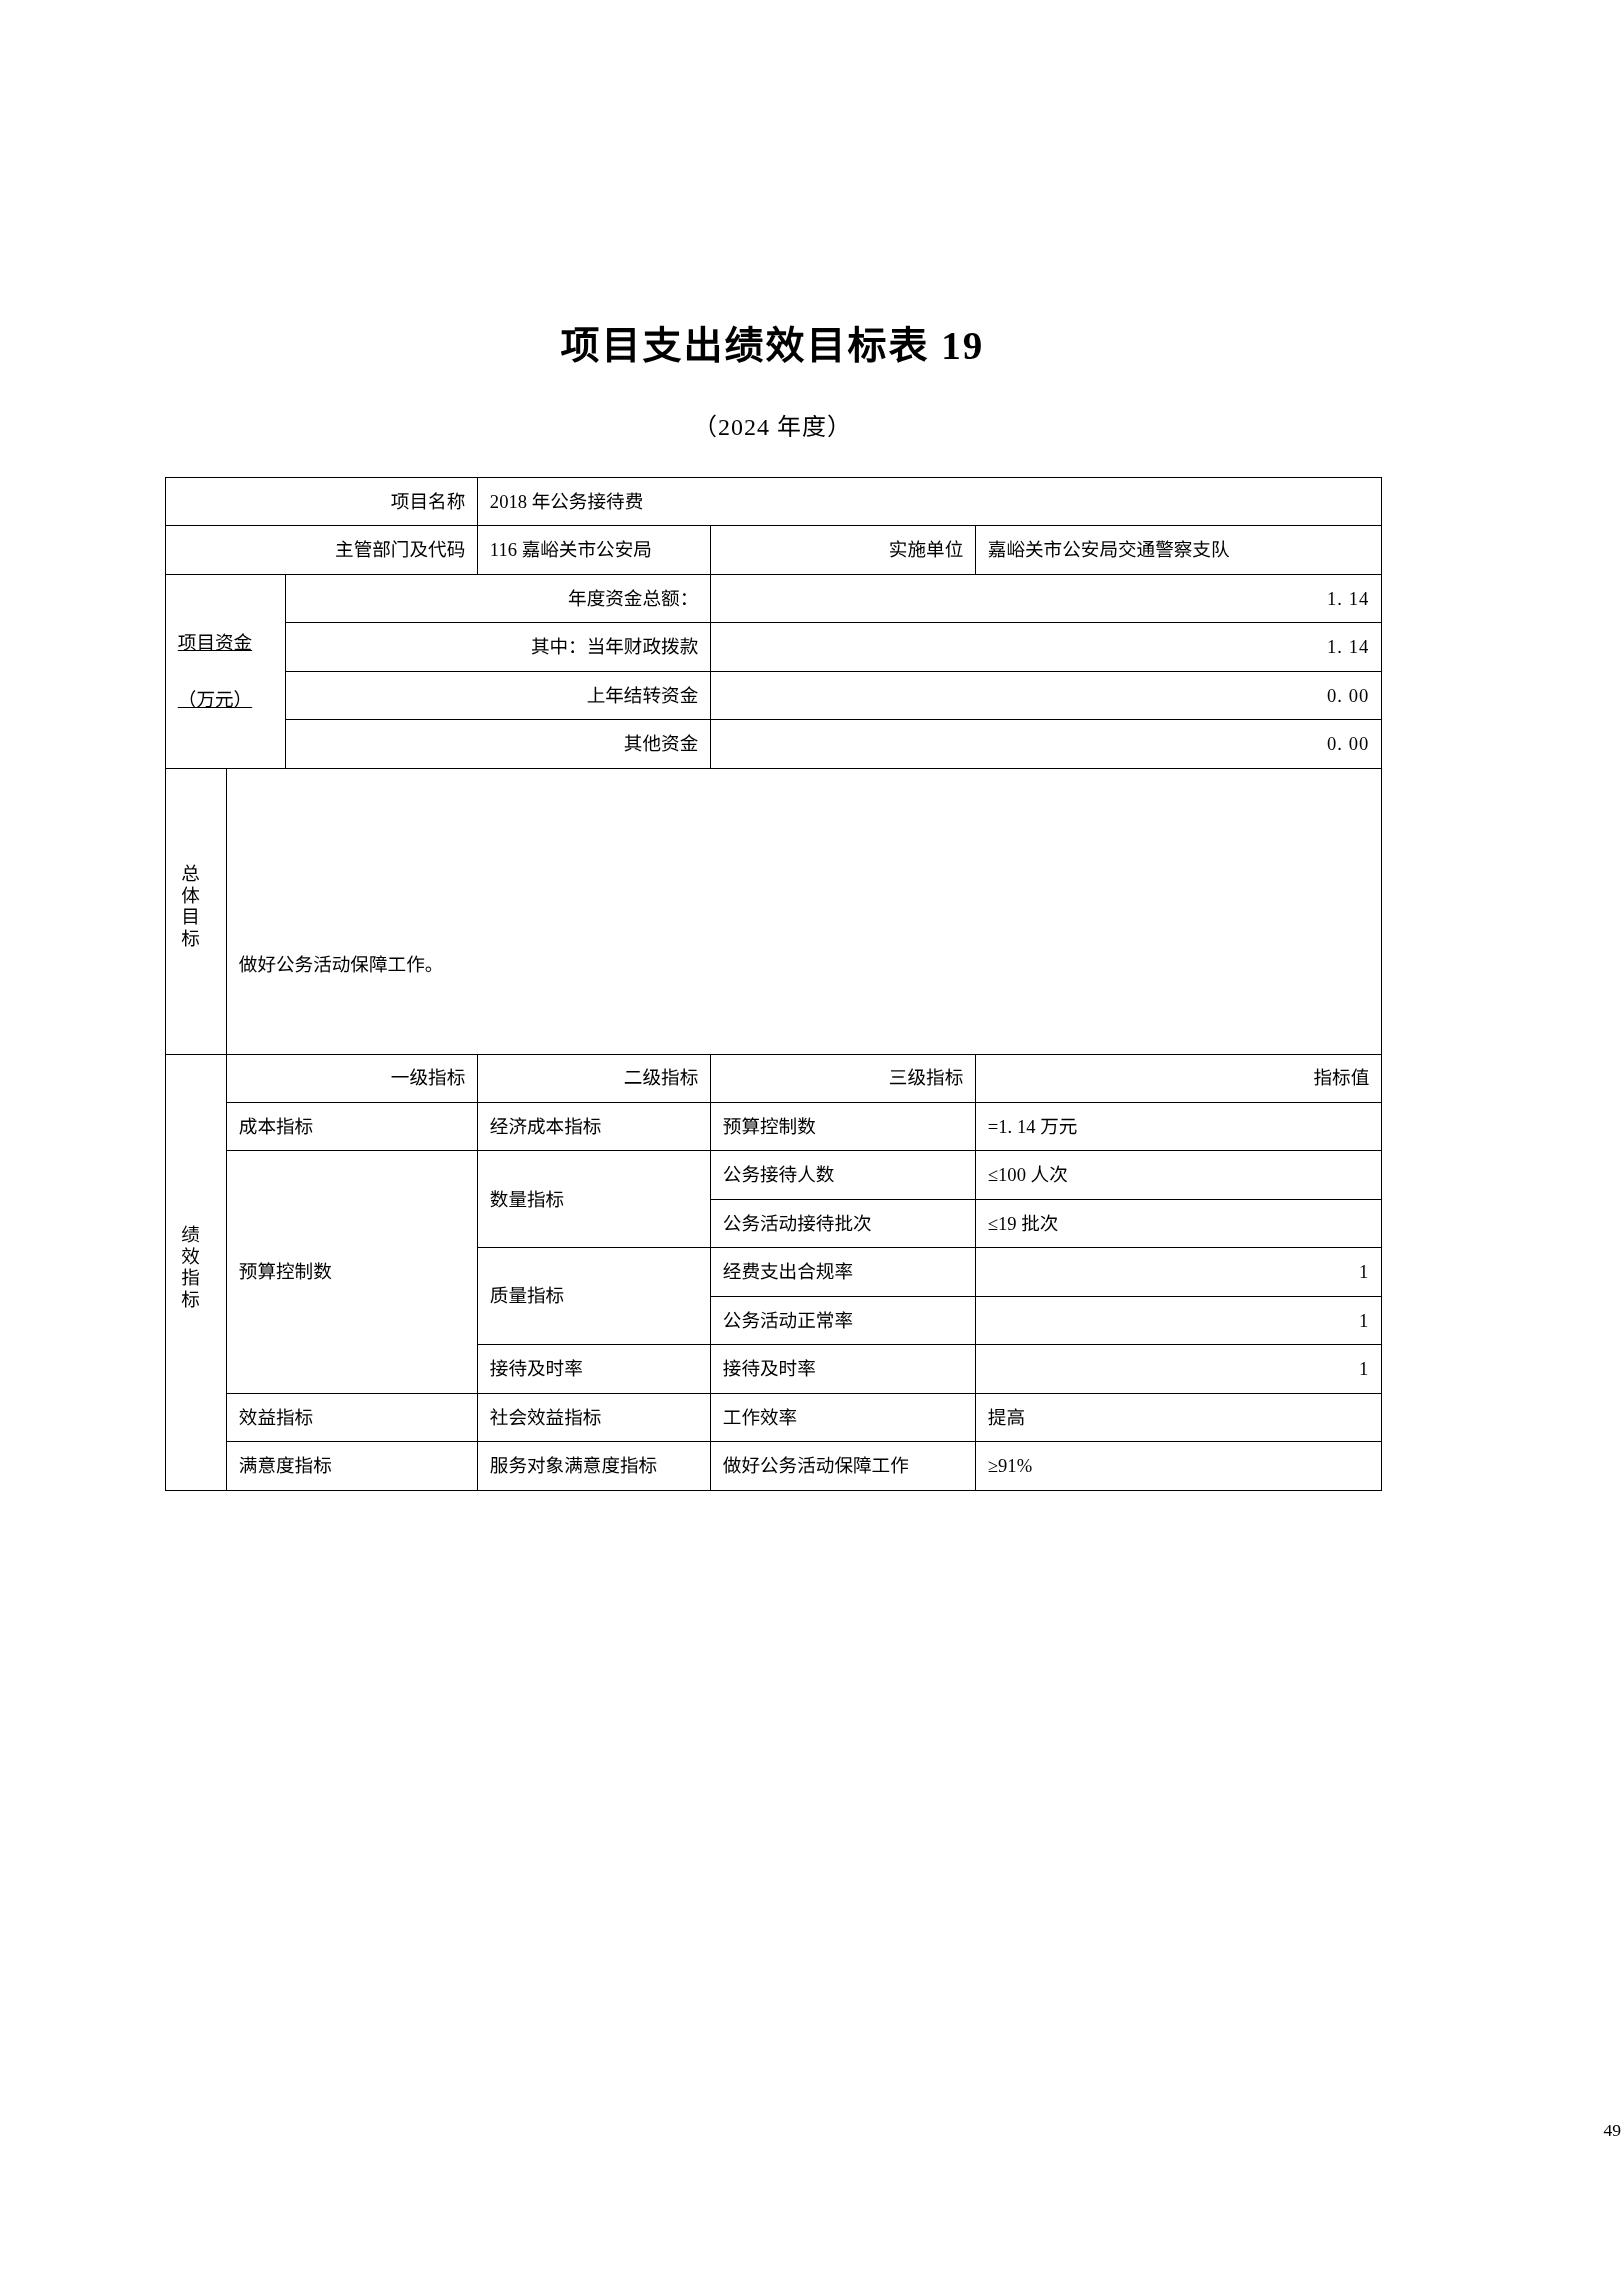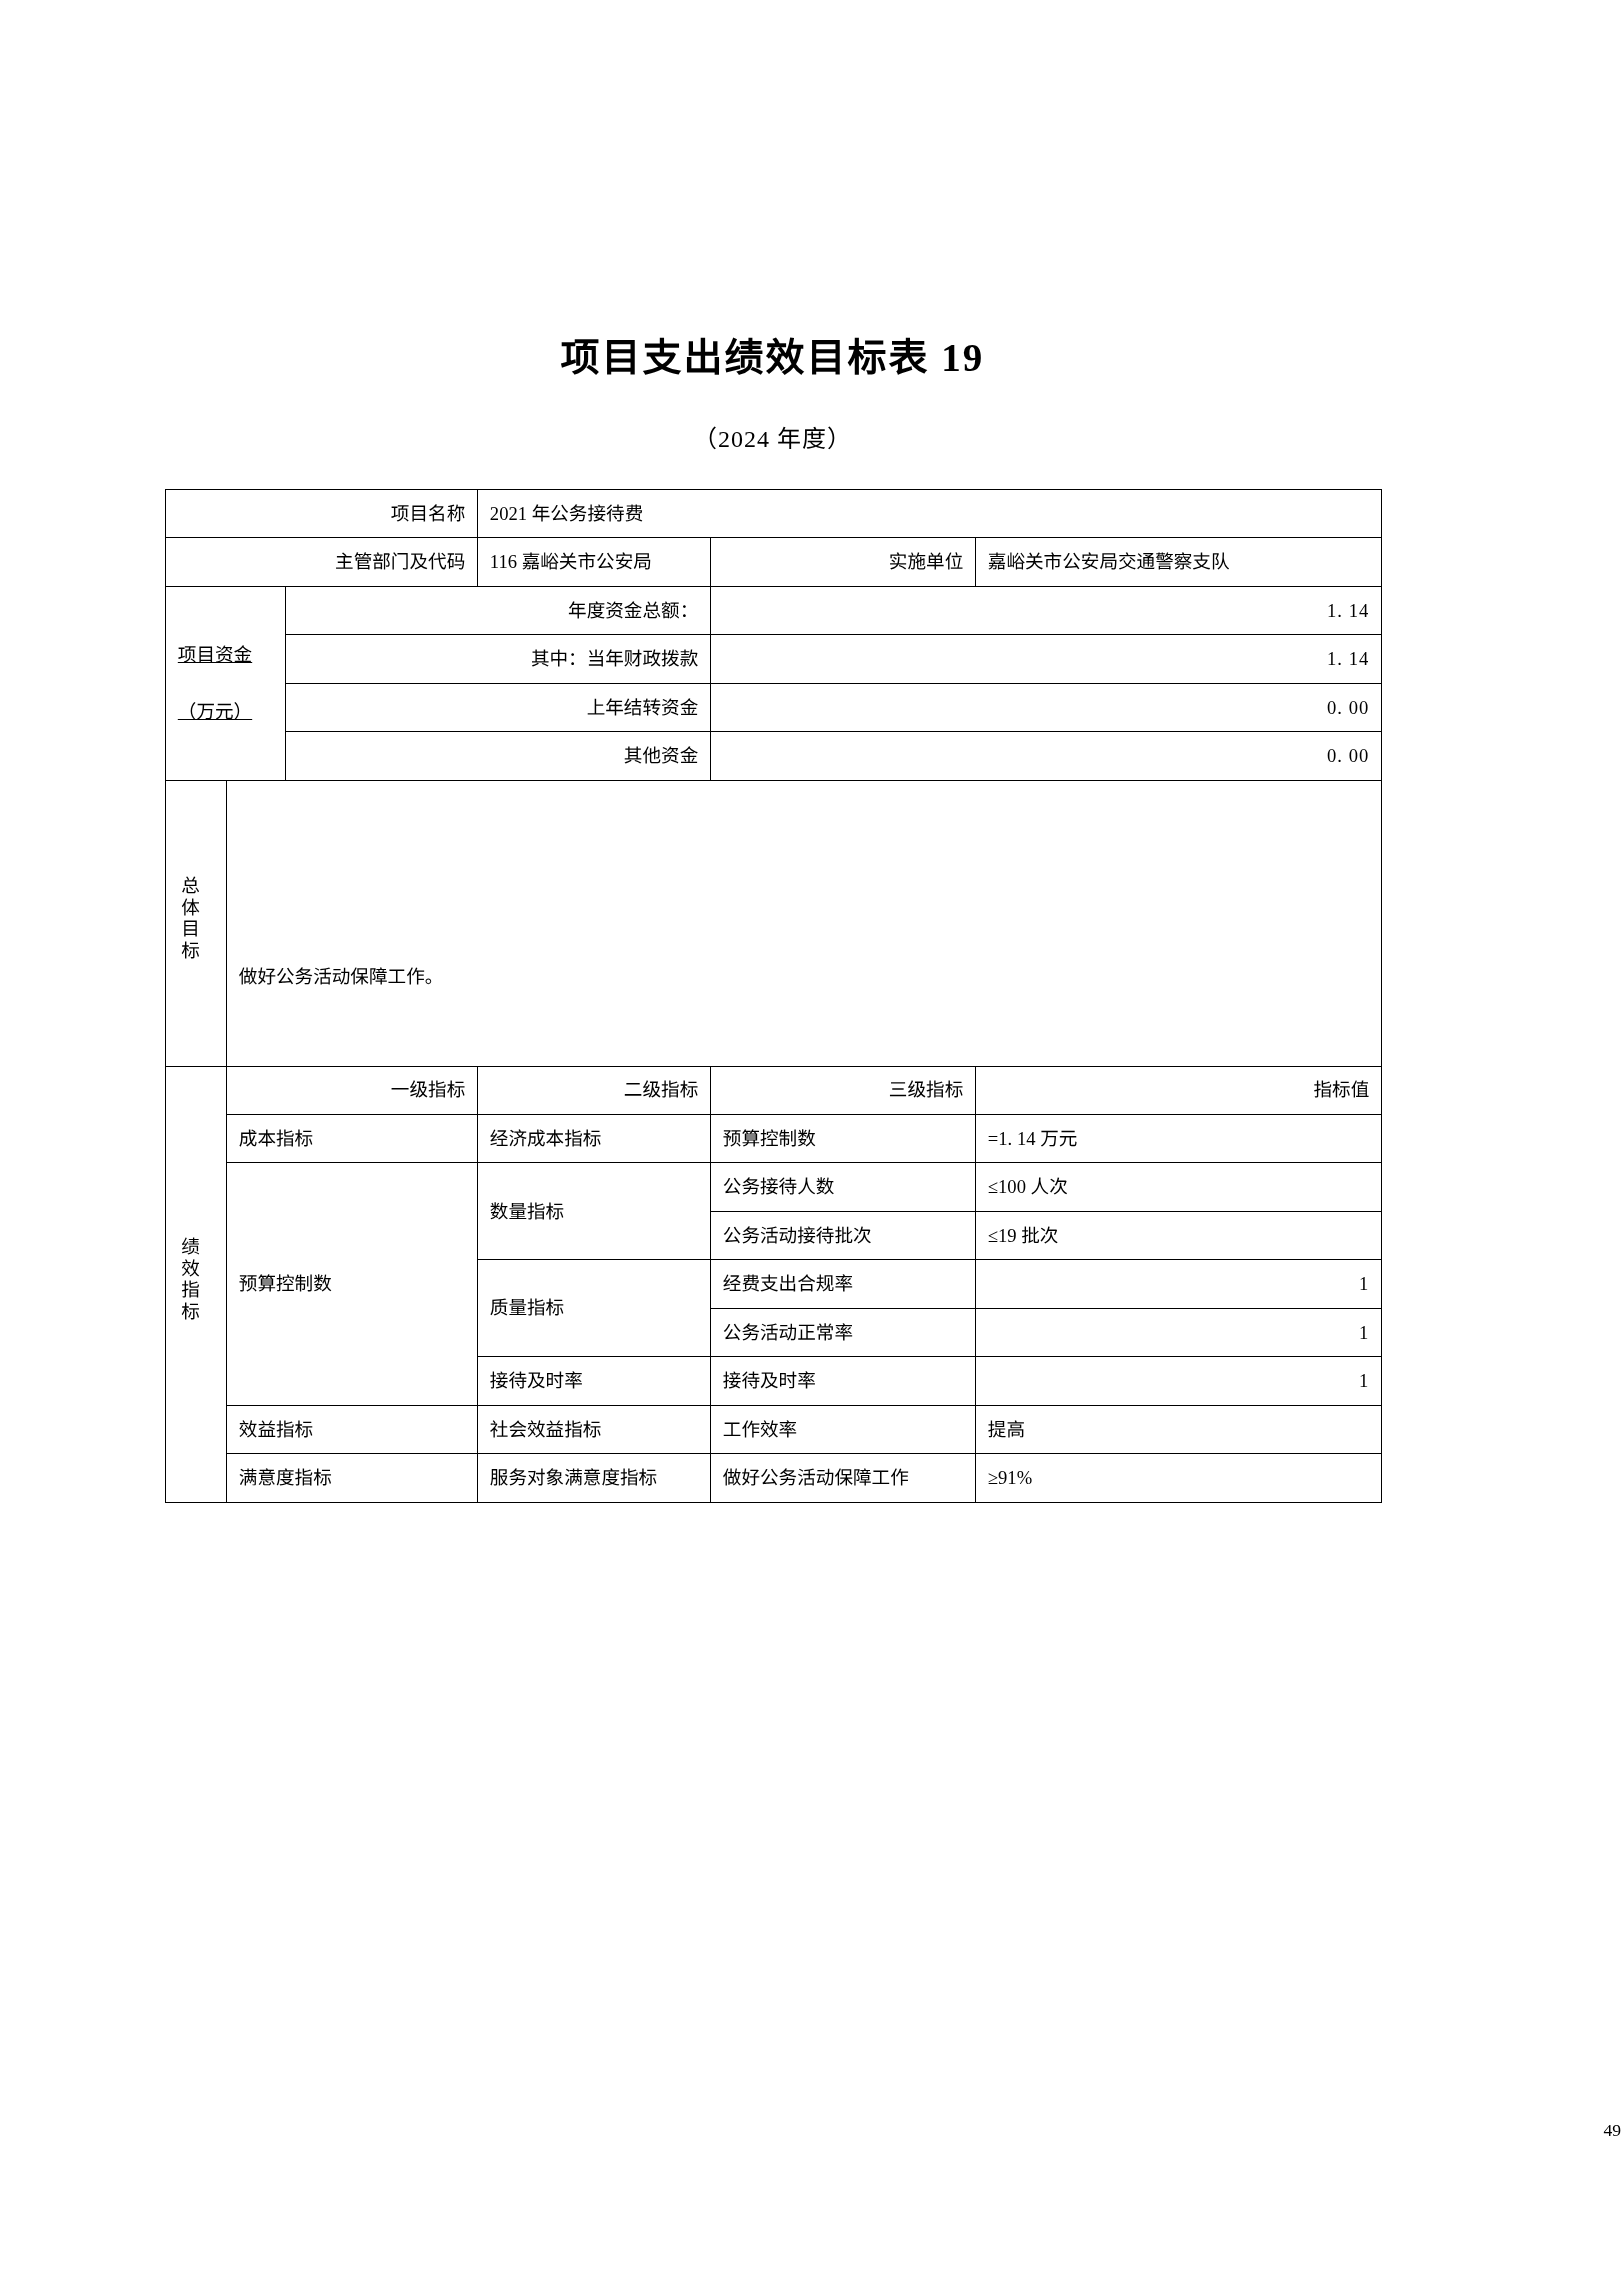--- a/index.html
+++ b/index.html
@@ -16,21 +16,21 @@
   }
   .page {
     position: relative;
     width: 1621px;
     height: 2293px;
     box-sizing: border-box;
   }
   .content {
     position: absolute;
     left: 165px;
-    top: 12px;
+    top: 0;
     width: 1215px;
   }
   .doc-title {
     text-align: center;
     font-size: 39px;
     font-weight: bold;
     letter-spacing: 2px;
     margin-top: 314px;
     font-family: "Liberation Serif", "DejaVu Serif", serif;
   }
@@ -106,21 +106,21 @@
         <col style="width:59px">
         <col style="width:192px">
         <col style="width:233px">
         <col style="width:265px">
         <col style="width:406px">
       </colgroup>
 
       <tbody>
           <tr>
         <td colspan="3" class="c-center">项目名称</td>
-        <td colspan="3" class="c-left nowrap-pad">2021 年公务接待费</td>
+        <td colspan="3" class="c-left nowrap-pad">2018 年公务接待费</td>
       </tr>
 
       <tr>
         <td colspan="3" class="c-center">主管部门及代码</td>
         <td class="c-left nowrap-pad">116 嘉峪关市公安局</td>
         <td class="c-center">实施单位</td>
         <td class="c-left nowrap-pad">嘉峪关市公安局交通警察支队</td>
       </tr>
 
       <tr>

